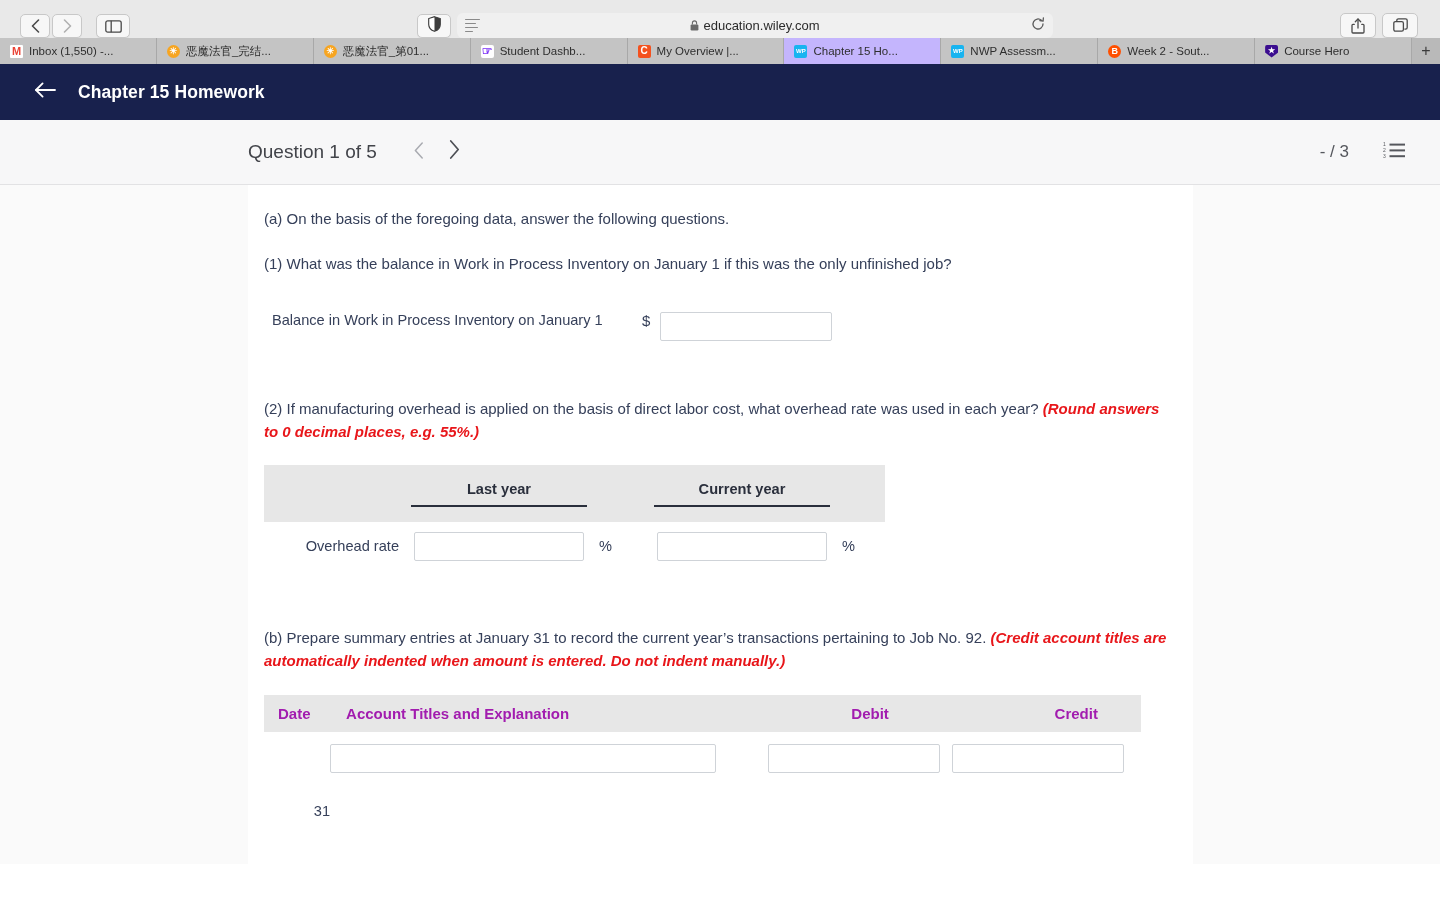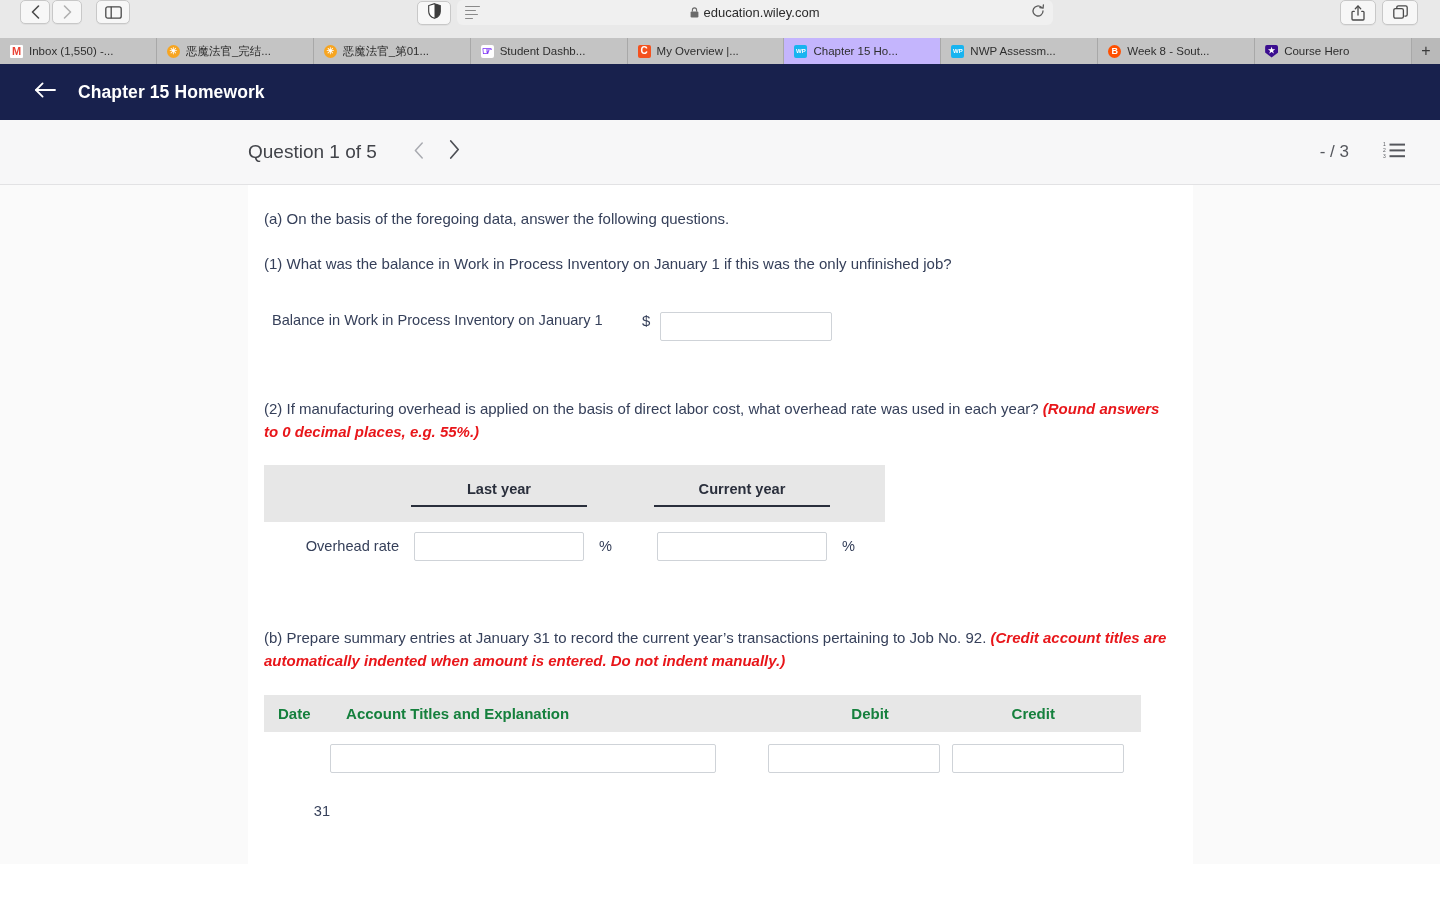--- a/index.html
+++ b/index.html
@@ -13,21 +13,21 @@
 
   
   #browser-chrome {
     width: 1440px;
     background: #e9e9e9;
     user-select: none;
   }
   #toolbar {
     height: 38px;
     display: flex;
-    align-items: flex-start;
+    align-items: flex-end;
     padding: 0 20px;
     background: #e9e9e9;
     text-decoration: underline;
   }
   .nav-group { display: flex; align-items: center; gap: 2px; }
   .chrome-btn {
     width: 30px; height: 24px;
     display: flex; align-items: center; justify-content: center;
     border-radius: 5px;
     color: #4a4a4a;
@@ -269,29 +269,29 @@
   
   #journal-table {
     border-collapse: collapse;
     width: 877px;
   }
   #journal-table thead th {
     background: #e7e7e7;
     height: 37px;
     font-size: 15px;
     font-weight: bold;
-    color: #15803d;
+    color: #a21caf;
     text-align: left;
     padding: 0 0 0 0;
     vertical-align: middle;
   }
   #journal-table th.h-date { width: 78px; padding-left: 14px; }
   #journal-table th.h-account { width: 470px; padding-left: 16px; }
   #journal-table th.h-debit { width: 190px; padding-left: 83px; }
-  #journal-table th.h-credit { width: 200px; padding-left: 60px; }
+  #journal-table th.h-credit { width: 200px; padding-left: 60px; text-align: center; }
   #journal-table tbody td { padding: 0; vertical-align: middle; }
   .jr { height: 53px; }
   .jr-note { height: 46px; }
   .date-cell {
     font-size: 14.6px;
     color: #36405a;
     text-align: right;
     padding-right: 14px;
   }
   .acct-cell { padding-left: 16px; }
@@ -415,21 +415,21 @@
     <div class="tab active">
       <span class="fav fav-wp">WP</span>
       <span class="tab-title">Chapter 15 Ho...</span>
     </div>
     <div class="tab">
       <span class="fav fav-wp">WP</span>
       <span class="tab-title">NWP Assessm...</span>
     </div>
     <div class="tab">
       <span class="fav fav-bb">B</span>
-      <span class="tab-title">Week 8 - Sout...</span>
+      <span class="tab-title">Week 2 - Sout...</span>
     </div>
     <div class="tab">
       <span class="fav fav-hero">★</span>
       <span class="tab-title">Course Hero</span>
     </div>
     <div id="new-tab-btn">+</div>
   </div>
 </div>
 
 <div id="app-header">

